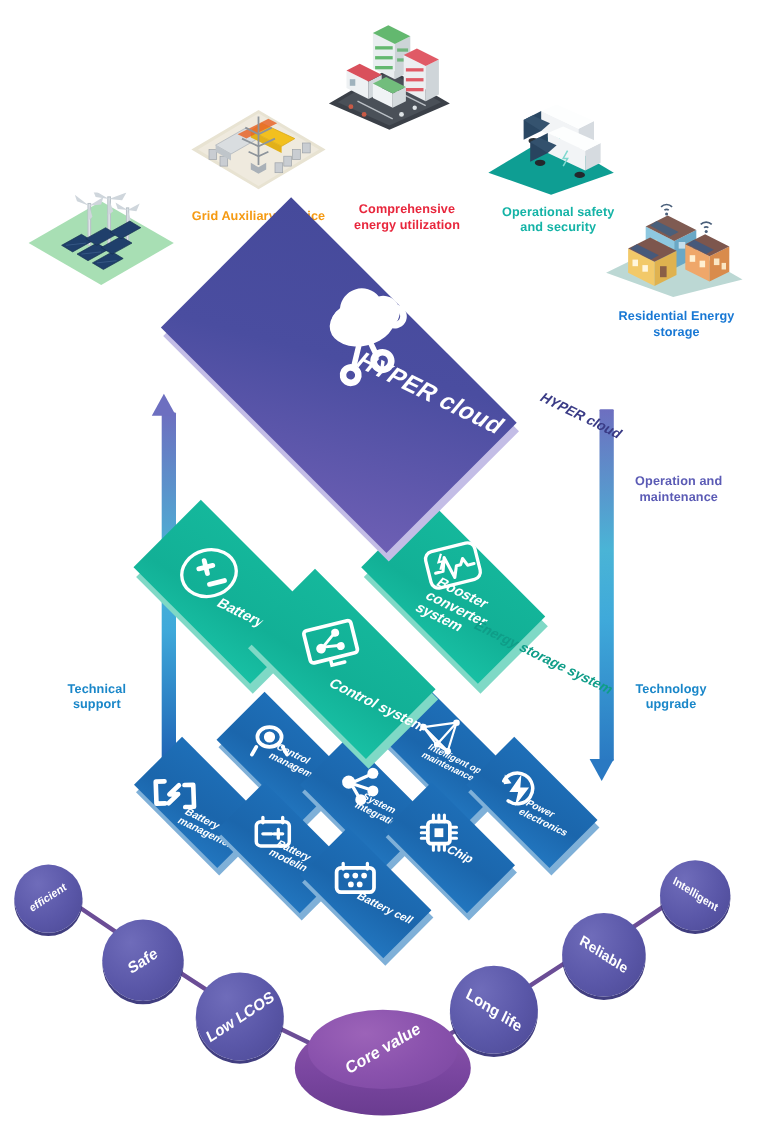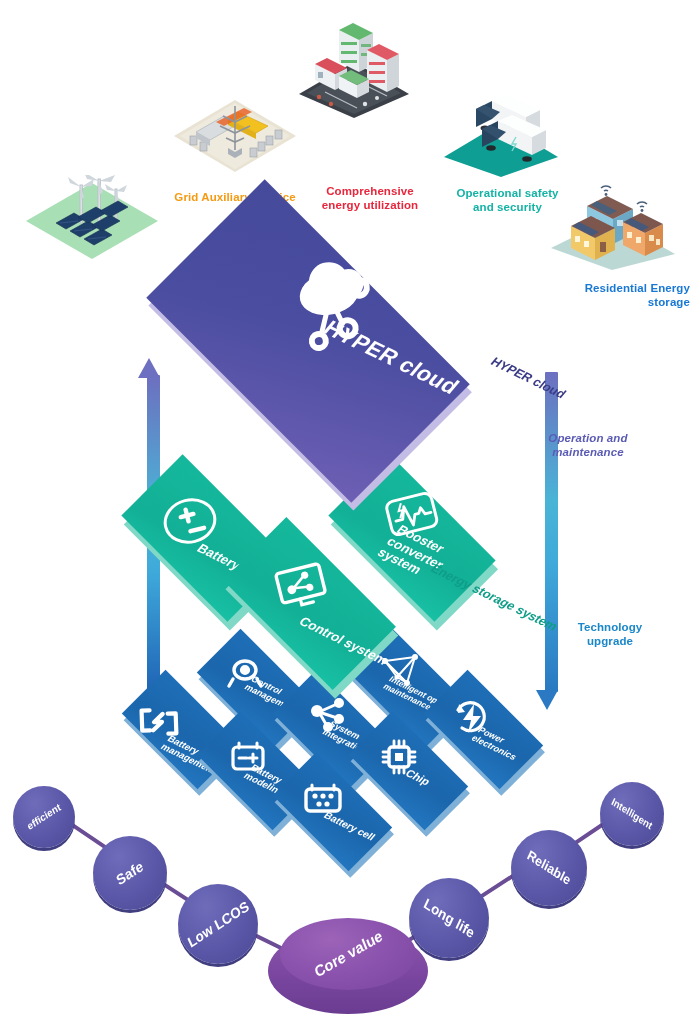--- a/index.html
+++ b/index.html
@@ -268,39 +268,41 @@
           <circle cx="97" cy="32.5" r="1.4"></circle>
         </g>
     </svg>
   </div>
 
   <div class="lbl" style="left:140px;top:190px;width:190px;color:#f59a12;">Grid Auxiliary Service</div>
   <div class="lbl" style="left:300px;top:136px;width:140px;color:#e8263c;margin-top:48px;">Comprehensive
 energy utilization</div>
   <div class="lbl" style="left:440px;top:186px;width:135px;color:#14b3a6;">Operational safety
 and security</div>
-  <div class="lbl" style="left:540px;top:281px;width:150px;color:#1878d4;text-align:right;">Residential Energy
+  <div class="lbl" style="left:540px;top:281px;width:150px;color:#1878d4;">Residential Energy
 storage</div>
 
   <div>
     <div class="arrowshaft" style="left:147px;top:375px;height:318px;
         background:linear-gradient(180deg,#6d6fc0 0%,#4ab4d6 42%,#3fa9da 62%,#1f63b5 100%);"></div>
     <div class="arrowhead" style="left:138px;top:358px;
         border-left:11px solid transparent;border-right:11px solid transparent;
         border-bottom:20px solid #6d6fc0;"></div>
   </div>
+  <div class="lbl" style="left:28px;top:620px;width:120px;color:#1a87c9;">Technical
+support</div>
 
   <div>
     <div class="arrowshaft" style="left:545px;top:372px;height:320px;
         background:linear-gradient(180deg,#6d6fc0 0%,#4ab4d6 40%,#3fa9da 60%,#2a79c2 100%);"></div>
     <div class="arrowhead" style="left:536px;top:690px;
         border-left:11px solid transparent;border-right:11px solid transparent;
         border-top:20px solid #2a79c2;"></div>
   </div>
-  <div class="lbl" style="left:523px;top:431px;width:130px;color:#5b5bb5;font-style:italic;">Operation and
+  <div class="lbl" style="left:552px;top:431px;width:130px;color:#5b5bb5;">Operation and
 maintenance</div>
   <div class="lbl" style="left:545px;top:620px;width:130px;color:#1a87c9;">Technology
 upgrade</div>
 
   <div>
 
     <div class="tile" style="left:128px;top:676px;width:107px;height:107px;">
       <div class="tileface blue-edge" style="transform:rotate(45deg) scaleY(.5774) translate(6px,6px);"></div>
       <div class="tileface blue-face"></div>
       <div style="position:absolute;left:8px;top:24px;width:46px;height:46px;">

